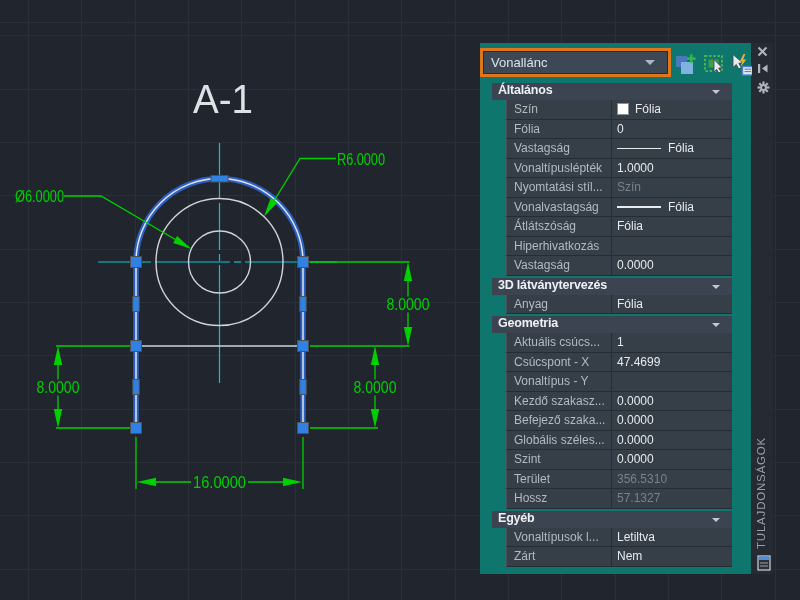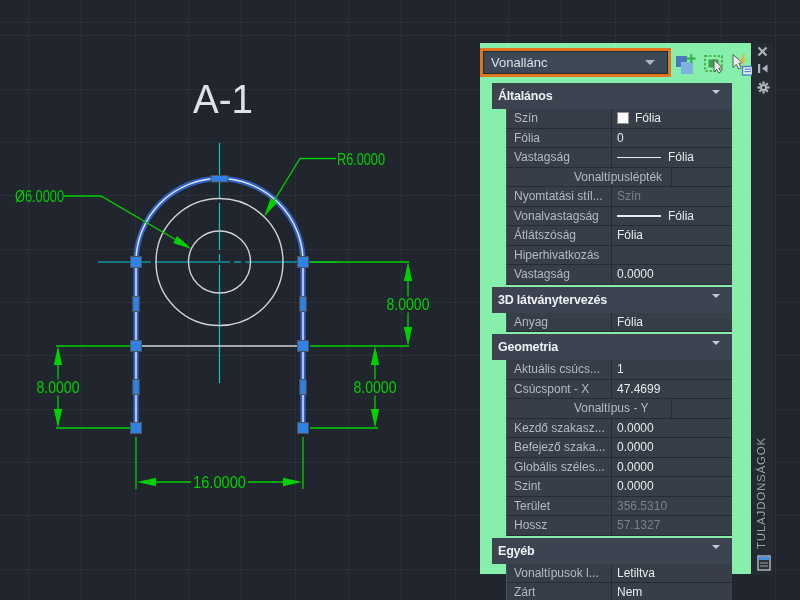--- a/index.html
+++ b/index.html
@@ -16,42 +16,42 @@
   .selb { stroke:#2e5fc2; stroke-width:5.5; fill:none; }
   .selc { stroke:#dde4ec; stroke-width:1.5; fill:none; }
   .grn { stroke:#00d000; stroke-width:1.3; fill:none; }
   .grnf { fill:#00d000; stroke:none; }
   .gtext { fill:#00d000; font-size:16.5px; }
   .gripsq { fill:#2f81e3; stroke:#4d5157; stroke-width:1; }
   .title-txt { fill:#dfe2e5; font-size:40px; }
 
   
   .palette { position:absolute; left:480px; top:43px; width:271px; height:531px;
-    background:#86efac; z-index:2; }
+    background:#0f766e; z-index:2; }
   .strip { position:absolute; left:752px; top:43px; width:21px; height:531px;
     background:#262b33; z-index:2; }
   .combo-wrap { position:absolute; left:0px; top:5px; width:191px; height:29px;
     border:3px solid #e0761c; background:#3c4856; }
   .combo { width:100%; height:100%; display:flex; align-items:center;
     padding:0 7px; color:#dde2e8; font-size:13px; position:relative;
     border:1px solid #262b33; }
   .combo .caret { position:absolute; right:12px; top:8px; width:0; height:0;
     border-left:5px solid transparent; border-right:5px solid transparent;
     border-top:5.5px solid #aeb6bf; }
   .tbtn { position:absolute; top:10px; width:26px; height:26px; background:transparent; border:none; padding:0; }
   .sections { position:absolute; left:12px; top:40px; width:240px; }
-  .phead { height:17px; background:#3c4451; display:flex; align-items:center;
-    padding:13px 6px; margin-top:2px; position:relative; }
+  .phead { height:17px; background:#3c4451; display:flex; 
+    padding:0 6px; margin-top:2px; position:relative; }
   .phead:first-child { margin-top:0; }
   .phead-label { color:#eef1f4; font-size:12.5px; font-weight:bold; letter-spacing:-0.2px; }
   .phead .caret { position:absolute; right:12px; top:7px; width:0; height:0;
     border-left:4px solid transparent; border-right:4px solid transparent;
     border-top:4.5px solid #c3c9cf; }
   .prow { height:19.5px; background:#363e48; border-bottom:1px solid #262c34;
-    border-left:1px solid #49505a; margin-left:14px; display:flex;justify-content:center; }
+    border-left:1px solid #49505a; margin-left:14px; display:flex; }
   .plabel { width:105px; padding-left:7px; color:#b3bac2; font-size:12px;
     line-height:18.5px; border-right:1px solid #262c34; white-space:nowrap; overflow:hidden; flex:none; }
   .pvalue { flex:1; padding-left:5px; color:#e8ebee; font-size:12px;
     line-height:18.5px; display:flex; align-items:center; white-space:nowrap; overflow:hidden; }
   .pvalue.muted { color:#79818a; }
   .swatch { display:inline-block; width:12px; height:12px; background:#ffffff;
     border:1px solid #8a9096; margin-right:6px; flex:none; }
   .lineglyph { display:inline-block; width:44px; height:1.5px; background:#e8ebee;
     margin-right:7px; flex:none; }
   
@@ -195,20 +195,23 @@
       </div>
       <div class="prow">
         <div class="plabel">Vastagság</div>
         <div class="pvalue">
           <span class="lineglyph"></span>
           <span>Fólia</span>
         </div>
       </div>
       <div class="prow">
         <div class="plabel">Vonaltípuslépték</div>
+        <div class="pvalue">
+          <span>1.0000</span>
+        </div>
       </div>
       <div class="prow">
         <div class="plabel">Nyomtatási stíl...</div>
         <div class="pvalue muted">
           <span>Szín</span>
         </div>
       </div>
       <div class="prow">
         <div class="plabel">Vonalvastagság</div>
         <div class="pvalue">

